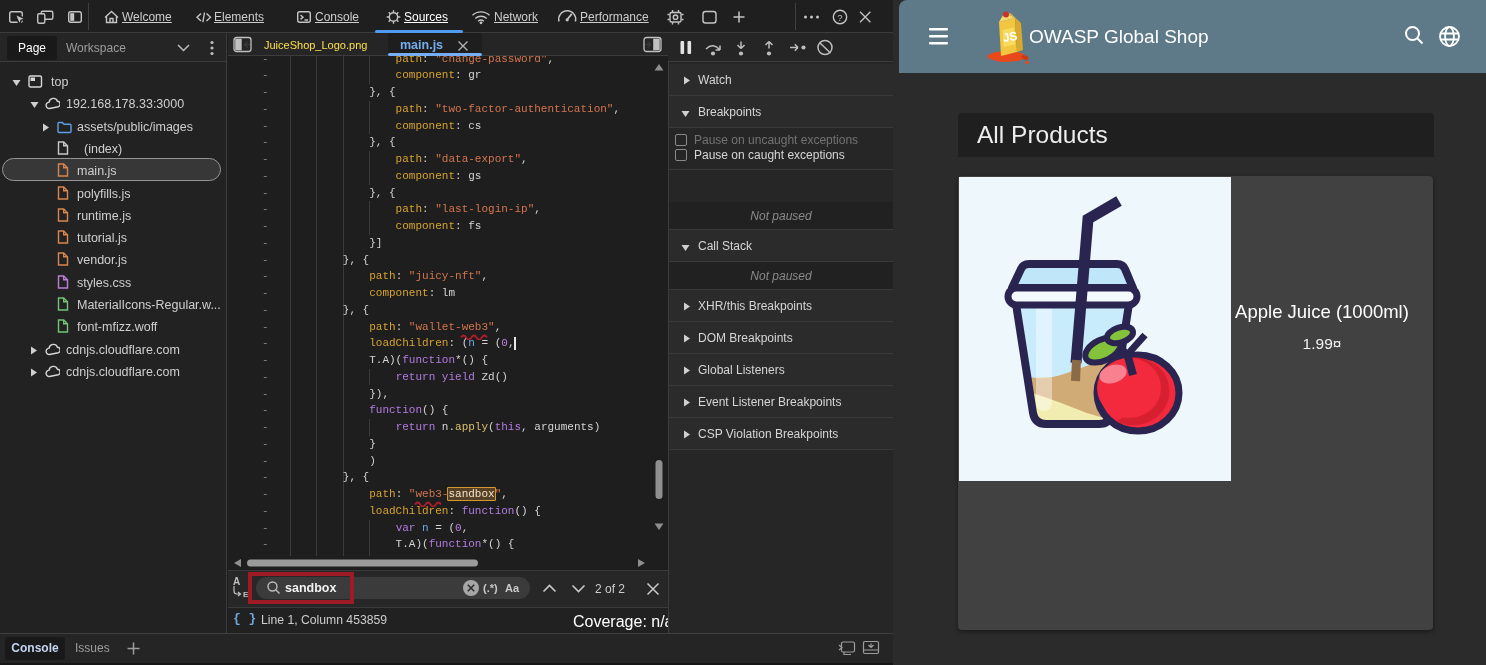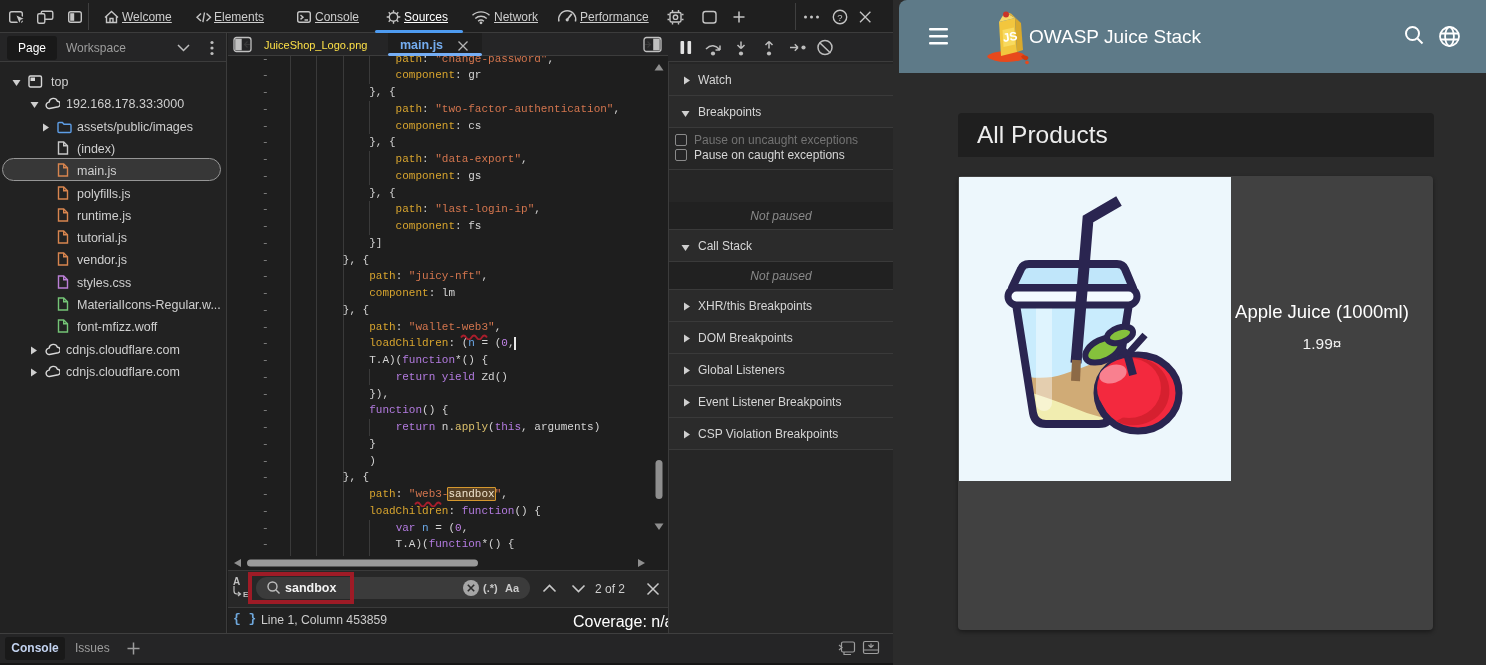--- a/index.html
+++ b/index.html
@@ -178,21 +178,21 @@
       </svg>
       <svg class="abs" style="left:57px;top:4px;color:#5e9ee6" width="15" height="14">
         <use href="#i-folder"></use>
       </svg>
       <span class="treelabel" style="left:77px">assets/public/images</span>
     </div>
 <div class="treerow" style="top:137.9px">
       <svg class="abs" style="left:57px;top:3px;color:#c8c8c8" width="13" height="15">
         <use href="#i-file"></use>
       </svg>
-      <span class="treelabel" style="left:77px">(index)</span>
+      <span class="treelabel" style="left:84px">(index)</span>
     </div>
 <div class="treerow" style="top:160.2px">
       <svg class="abs" style="left:57px;top:3px;color:#d8854f" width="13" height="15">
         <use href="#i-file"></use>
       </svg>
       <span class="treelabel" style="left:77px">main.js</span>
     </div>
 <div class="treerow" style="top:182.5px">
       <svg class="abs" style="left:57px;top:3px;color:#d8854f" width="13" height="15">
         <use href="#i-file"></use>
@@ -504,21 +504,21 @@
   <path d="M37 49 q7 1 5 4 q-3 3.5 -7 -2.5 Z" fill="#cf3a10"></path>
   <circle cx="41" cy="56.5" r="1.8" fill="#e8491c"></circle>
   <path d="M13 16 L29 12 L31 46 L15 50 Z" fill="#f2c63e"></path>
   <path d="M29 12 L35 17 L37 44 L31 46 Z" fill="#d9a92c"></path>
   <path d="M13 16 L19 6 L29 12 Z" fill="#f6d96b"></path>
   <path d="M19 6 L25 7.5 L35 17 L29 12 Z" fill="#e2b33a"></path>
   <circle cx="20" cy="8.5" r="3" fill="#c9342a"></circle>
   <path d="M16.5 24 L28 21.5 L29 38.5 L17.5 41 Z" fill="#f8da5f"></path>
   <text x="17.5" y="36" font-family="Liberation Sans" font-size="12" font-weight="700" fill="#ffffff" transform="rotate(-9 17.5 36)">JS</text>
 </svg>
-<div class="abs" style="left:1029px;top:26px;font-size:19px;color:#ffffff">OWASP Juice Stack</div>
+<div class="abs" style="left:1029px;top:26px;font-size:19px;color:#ffffff">OWASP Global Shop</div>
 <svg class="abs" style="left:1403px;top:24px" width="22" height="22" fill="none" stroke="#ffffff" stroke-width="2">
       <circle cx="9.5" cy="9.5" r="6.5"></circle>
       <path d="M14.5 14.5 l5 5"></path>
     </svg>
 <svg class="abs" style="left:1438px;top:25px" width="24" height="24" fill="none" stroke="#ffffff" stroke-width="1.8">
       <circle cx="11.5" cy="11.5" r="9.5"></circle>
       <ellipse cx="11.5" cy="11.5" rx="4.4" ry="9.5"></ellipse>
       <path d="M2.6 8.5 h17.8 M2.6 14.5 h17.8"></path>
     </svg>
 <div class="abs" id="allprod">

